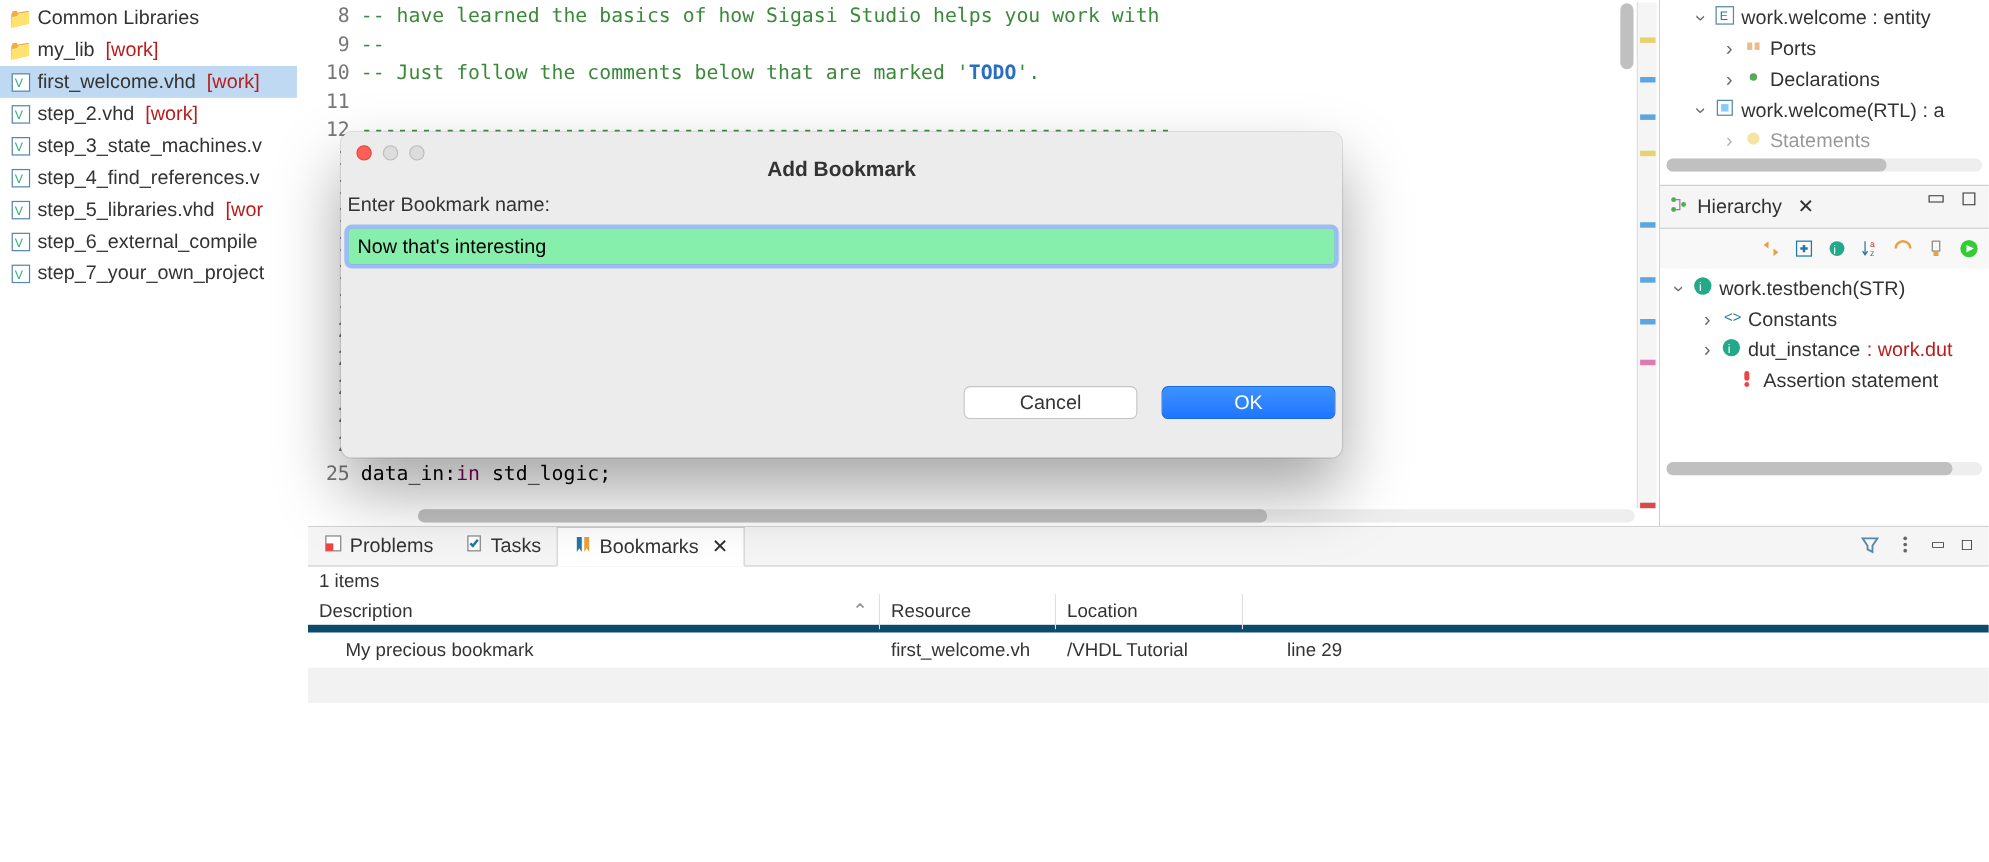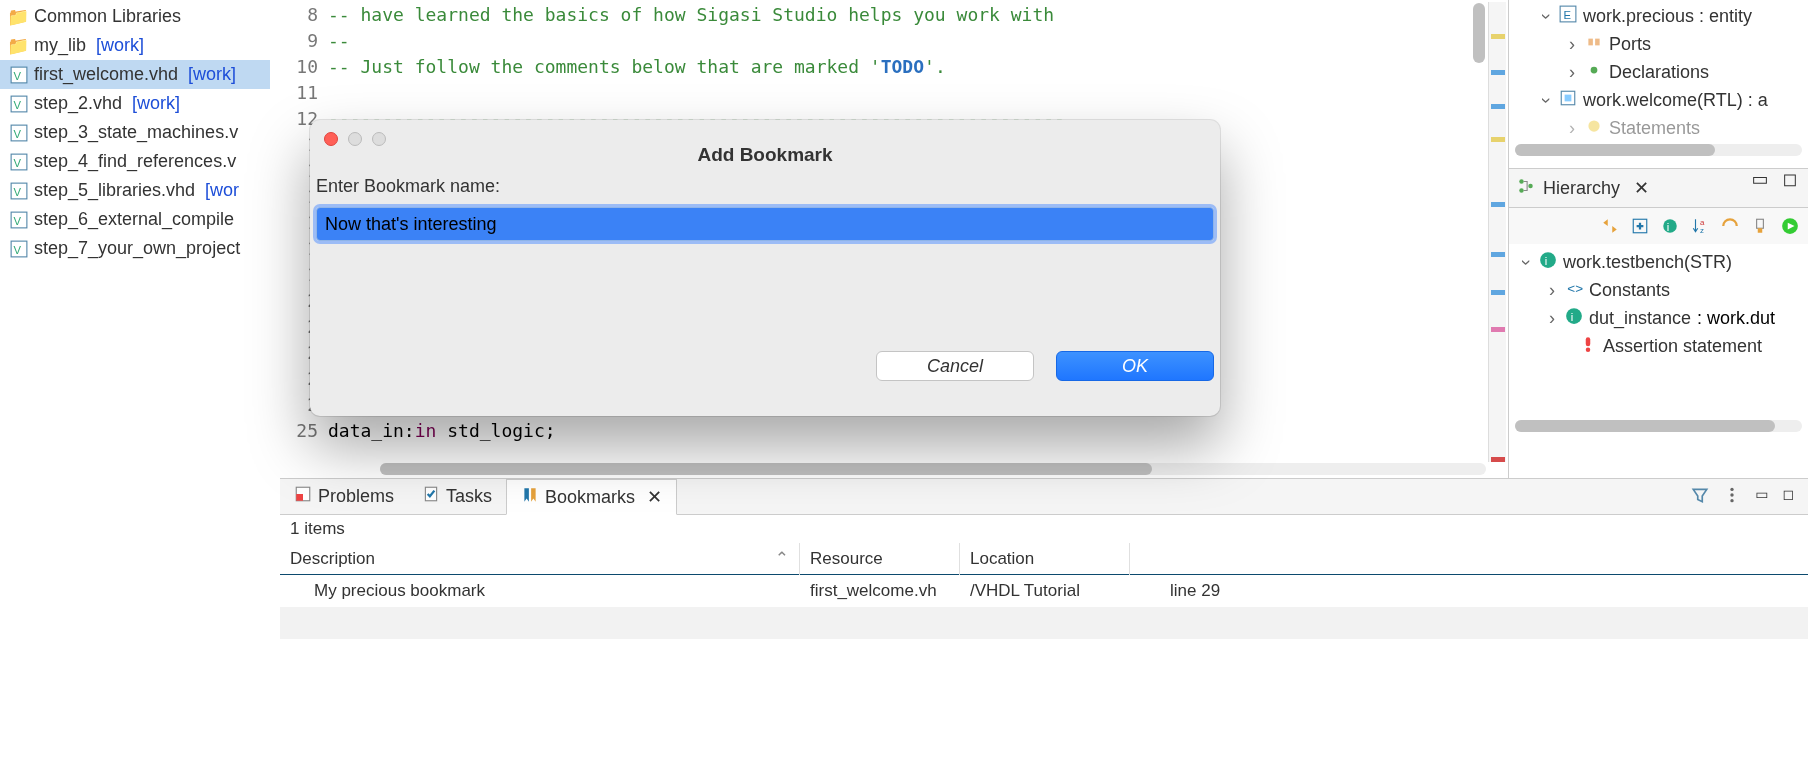--- a/index.html
+++ b/index.html
@@ -25,21 +25,21 @@
     align-items: center;
     height: 29px;
     padding-left: 10px;
     white-space: nowrap;
     gap: 6px;
     cursor: default;
     font-size: 18px;
   }
   .exp-item.selected { background: #bfd9f2; }
   .exp-icon { width: 18px; height: 18px; display:inline-flex; align-items:center; justify-content:center;}
-  .lib-tag { color: #1d4ed8; margin-left:4px; }
+  .lib-tag { color: #b91c1c; margin-left:4px; }
   
   .editor {
     flex: 1;
     display: flex;
     background: #fff;
     position: relative;
     font-family: Menlo, Consolas, monospace;
     font-size: 18px;
     overflow: hidden;
   }
@@ -95,21 +95,21 @@
     border-top: 1px solid #ccc;
     display:flex;
     flex-direction:column;
     margin-left:280px;
   }
   .btabs{display:flex;align-items:center;height:36px;background:#f5f5f5;border-bottom:1px solid #ccc;}
   .btab{display:flex;align-items:center;gap:6px;padding:0 14px;height:36px;font-size:18px;cursor:default;}
   .btab.active{background:#fff;border:1px solid #ccc;border-bottom:1px solid #fff;margin-bottom:-1px;text-align:center;}
   .btabs-right{margin-left:auto;display:flex;gap:14px;padding-right:14px;}
   .bcount{padding:4px 10px;font-size:17px;color:#333;}
-  .table-head{display:flex;border-bottom:1px solid #0c4a6e;height:32px;align-items:center;font-size:17px;color:#333;}
+  .table-head{display:flex;border-bottom:7px solid #0c4a6e;height:32px;align-items:center;font-size:17px;color:#333;}
   .th{padding:0 10px;border-right:1px solid #e0e0e0;height:32px;display:flex;align-items:center;}
   .table-row{display:flex;height:32px;align-items:center;font-size:17px;}
   .td{padding:0 10px;}
   .stripe{background:#f2f2f2;}
   
   .dialog-backdrop{
     position:absolute; left:310px; top:120px; width:910px; height:296px;
     background:#ececec;
     border-radius:10px;
     box-shadow:0 30px 60px rgba(0,0,0,.35), 0 0 0 1px rgba(0,0,0,.1);
@@ -117,31 +117,31 @@
   .dlg-titlebar{height:38px;display:flex;align-items:center;position:relative;}
   .dlg-tlights{position:absolute;left:14px;top:12px;display:flex;gap:10px;}
   .tl{width:14px;height:14px;border-radius:50%;}
   .tl-red{background:#ff5f57;border:1px solid #e0443e;}
   .tl-gray{background:#ddd;border:1px solid #bbb;}
   .dlg-title{flex:1;text-align:center;font-weight:600;font-size:19px;color:#333;margin-top:32px;}
   .dlg-body{padding:18px 6px;}
   .dlg-label{font-size:18px;color:#333;margin-bottom:10px;}
   .dlg-input{
     width:100%;height:34px;border:1px solid #8fb4e8;outline:3px solid rgba(76,140,255,.5);
-    border-radius:4px;padding:0 8px;font-size:18px;background:#3b82f6;
-  }
-  .dlg-buttons{display:flex;justify-content:flex-end;gap:22px;margin-top:110px;font-style:italic;}
+    border-radius:4px;padding:0 8px;font-size:18px;background:#86efac;
+  }
+  .dlg-buttons{display:flex;justify-content:flex-end;gap:22px;margin-top:110px;}
   .btn{width:158px;height:30px;border-radius:6px;font-size:18px;display:flex;align-items:center;justify-content:center;cursor:default;}
   .btn-default{background:#fff;border:1px solid #c4c4c4;}
   .btn-primary{background:linear-gradient(#3d92ff,#1f76ff);color:#fff;border:1px solid #1668e6;}
 
   .icon-svg{width:18px;height:18px;}
   .chevd::before{content:"›";display:inline-block;transform:rotate(90deg);color:#666;}
   .chevr::before{content:"›";color:#666;}
-  .muted{color:#000000;}
+  .muted{color:#b91c1c;}
 </style>
 </head>
 <body>
 
 <div class="top-row">
 
   <div class="explorer">
     <div class="exp-item">
       <span class="exp-icon">📁</span>
       <span>Common Libraries</span>
@@ -276,21 +276,21 @@
   </div>
 
   <div class="outline">
     <div class="outline-top">
       <div class="tree-row">
         <span class="chev chevd"></span>
         <span><svg class="icon-svg" viewBox="0 0 16 16">
               <rect x="1" y="1" width="14" height="14" fill="#fff" stroke="#58a"></rect>
               <text x="4" y="12" font-size="10" fill="#27a">E</text>
             </svg></span>
-        <span>work.precious : entity</span>
+        <span>work.welcome : entity</span>
       </div>
       <div class="tree-row tree-indent1">
         <span class="chev chevr"></span>
         <span><svg class="icon-svg" viewBox="0 0 16 16">
               <rect x="3" y="5" width="4" height="6" fill="#eb8"></rect>
               <rect x="9" y="5" width="4" height="6" fill="#eb8"></rect>
             </svg></span>
         <span>Ports</span>
       </div>
       <div class="tree-row tree-indent1">

